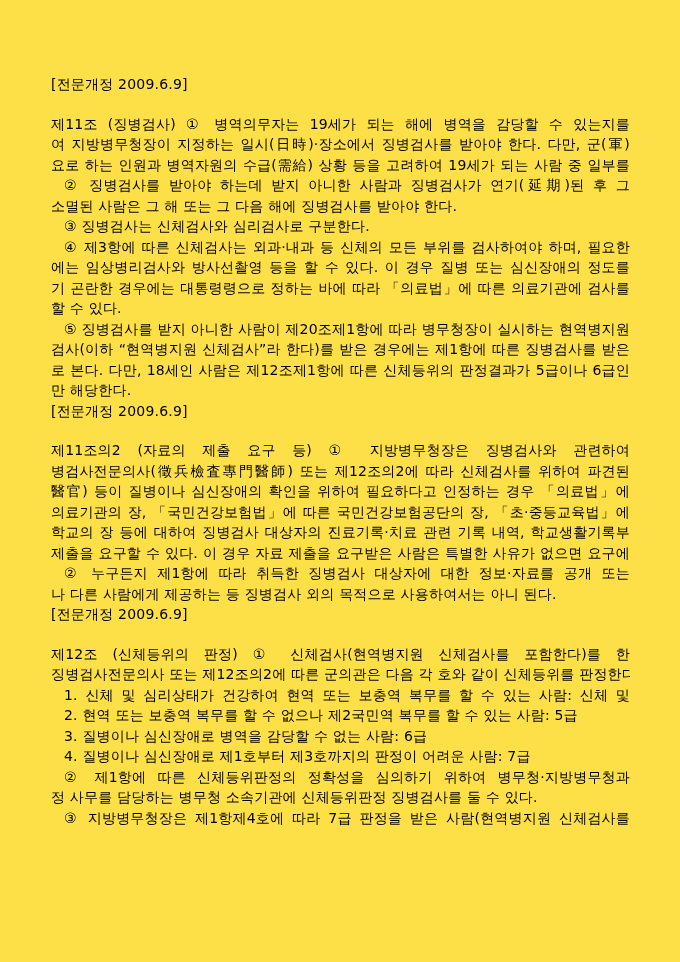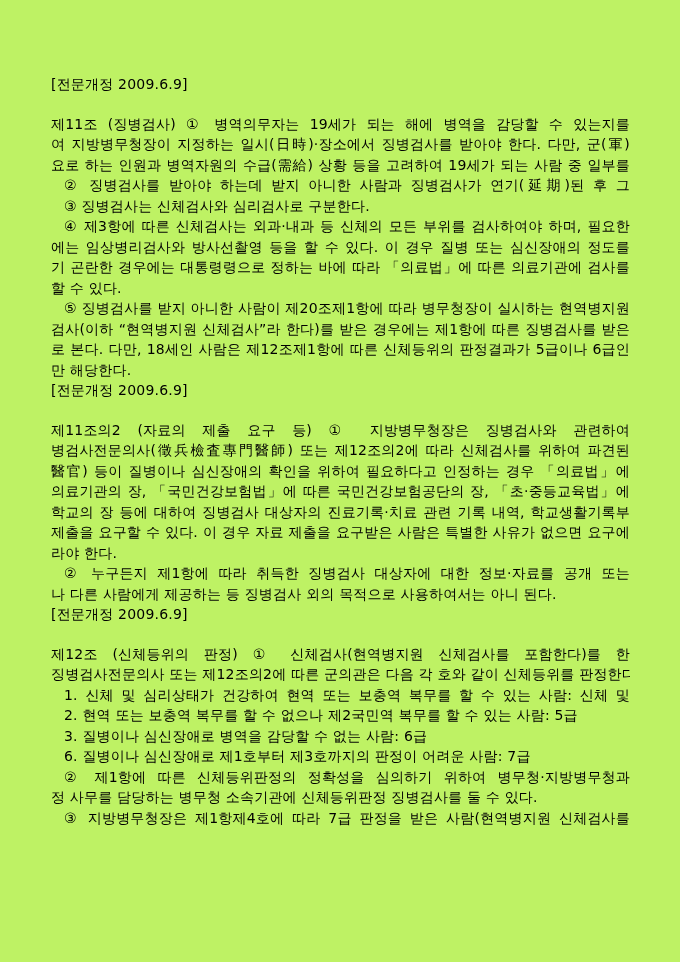--- a/index.html
+++ b/index.html
@@ -1,21 +1,21 @@
 <!DOCTYPE html>
 <html><head>
 <meta charset="utf-8">
 <style>
   * { margin: 0; padding: 0; box-sizing: border-box; }
   html, body { background: #ffffff; }
   .page {
     position: relative;
     width: 680px;
     height: 962px;
-    background: #bef264;
+    background: #fde047;
     overflow: hidden;
     font-family: "DejaVu Sans", "Liberation Sans", sans-serif;
   }
   .content {
     position: absolute;
     left: 51px;
     top: 74px;
     width: 579px;
     color: #000000;
     font-size: 14px;
@@ -44,48 +44,48 @@
 <div class="page">
   <div class="content">
       <div class="section">
         <div class="line">[전문개정 2009.6.9]</div>
       </div>
       <div class="section">
         <div class="line j">제11조 (징병검사) ① 병역의무자는 19세가 되는 해에 병역을 감당할 수 있는지를 판정받기 위하</div>
         <div class="line j">여 지방병무청장이 지정하는 일시(日時)·장소에서 징병검사를 받아야 한다. 다만, 군(軍)에서 필</div>
         <div class="line j">요로 하는 인원과 병역자원의 수급(需給) 상황 등을 고려하여 19세가 되는 사람 중 일부를 20세</div>
         <div class="line j ind">② 징병검사를 받아야 하는데 받지 아니한 사람과 징병검사가 연기(延期)된 후 그 연기사유가</div>
+        <div class="line">소멸된 사람은 그 해 또는 그 다음 해에 징병검사를 받아야 한다.</div>
         <div class="line ind">③ 징병검사는 신체검사와 심리검사로 구분한다.</div>
         <div class="line j ind">④ 제3항에 따른 신체검사는 외과·내과 등 신체의 모든 부위를 검사하여야 하며, 필요한 경우</div>
         <div class="line j">에는 임상병리검사와 방사선촬영 등을 할 수 있다. 이 경우 질병 또는 심신장애의 정도를 확인하</div>
         <div class="line j">기 곤란한 경우에는 대통령령으로 정하는 바에 따라 「의료법」에 따른 의료기관에 검사를 위탁</div>
         <div class="line">할 수 있다.</div>
         <div class="line j ind">⑤ 징병검사를 받지 아니한 사람이 제20조제1항에 따라 병무청장이 실시하는 현역병지원 신체</div>
         <div class="line j">검사(이하 “현역병지원 신체검사”라 한다)를 받은 경우에는 제1항에 따른 징병검사를 받은 것으</div>
         <div class="line j">로 본다. 다만, 18세인 사람은 제12조제1항에 따른 신체등위의 판정결과가 5급이나 6급인 경우에</div>
         <div class="line">만 해당한다.</div>
         <div class="line">[전문개정 2009.6.9]</div>
       </div>
       <div class="section">
         <div class="line j">제11조의2 (자료의 제출 요구 등) ① 지방병무청장은 징병검사와 관련하여 징병검사전담의사, 징</div>
         <div class="line j">병검사전문의사(徵兵檢査專門醫師) 또는 제12조의2에 따라 신체검사를 위하여 파견된 군의관(軍</div>
         <div class="line j">醫官) 등이 질병이나 심신장애의 확인을 위하여 필요하다고 인정하는 경우 「의료법」에 따른</div>
         <div class="line j">의료기관의 장, 「국민건강보험법」에 따른 국민건강보험공단의 장, 「초·중등교육법」에 따른</div>
         <div class="line j">학교의 장 등에 대하여 징병검사 대상자의 진료기록·치료 관련 기록 내역, 학교생활기록부 등의</div>
         <div class="line j">제출을 요구할 수 있다. 이 경우 자료 제출을 요구받은 사람은 특별한 사유가 없으면 요구에 따</div>
-        <div class="line">라야 한다.</div>
         <div class="line j ind">② 누구든지 제1항에 따라 취득한 징병검사 대상자에 대한 정보·자료를 공개 또는 누설하거</div>
         <div class="line">나 다른 사람에게 제공하는 등 징병검사 외의 목적으로 사용하여서는 아니 된다.</div>
         <div class="line">[전문개정 2009.6.9]</div>
       </div>
       <div class="section">
         <div class="line j">제12조 (신체등위의 판정) ① 신체검사(현역병지원 신체검사를 포함한다)를 한 징병검사전담의사,</div>
         <div class="line">징병검사전문의사 또는 제12조의2에 따른 군의관은 다음 각 호와 같이 신체등위를 판정한다.</div>
         <div class="line j ind">1. 신체 및 심리상태가 건강하여 현역 또는 보충역 복무를 할 수 있는 사람: 신체 및 심리상태</div>
         <div class="line ind">2. 현역 또는 보충역 복무를 할 수 없으나 제2국민역 복무를 할 수 있는 사람: 5급</div>
         <div class="line ind">3. 질병이나 심신장애로 병역을 감당할 수 없는 사람: 6급</div>
-        <div class="line ind">6. 질병이나 심신장애로 제1호부터 제3호까지의 판정이 어려운 사람: 7급</div>
+        <div class="line ind">4. 질병이나 심신장애로 제1호부터 제3호까지의 판정이 어려운 사람: 7급</div>
         <div class="line j ind">② 제1항에 따른 신체등위판정의 정확성을 심의하기 위하여 병무청·지방병무청과 신체등위판</div>
         <div class="line">정 사무를 담당하는 병무청 소속기관에 신체등위판정 징병검사를 둘 수 있다.</div>
         <div class="line j ind">③ 지방병무청장은 제1항제4호에 따라 7급 판정을 받은 사람(현역병지원 신체검사를 받은 18</div>
       </div>
     </div>
 </div>
 
 </body></html>

